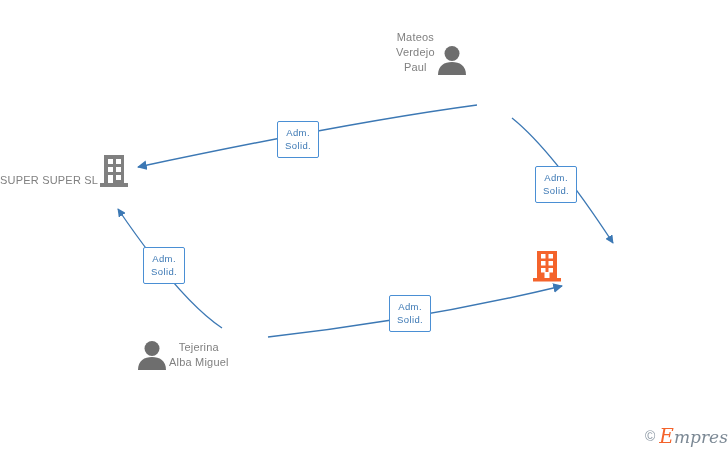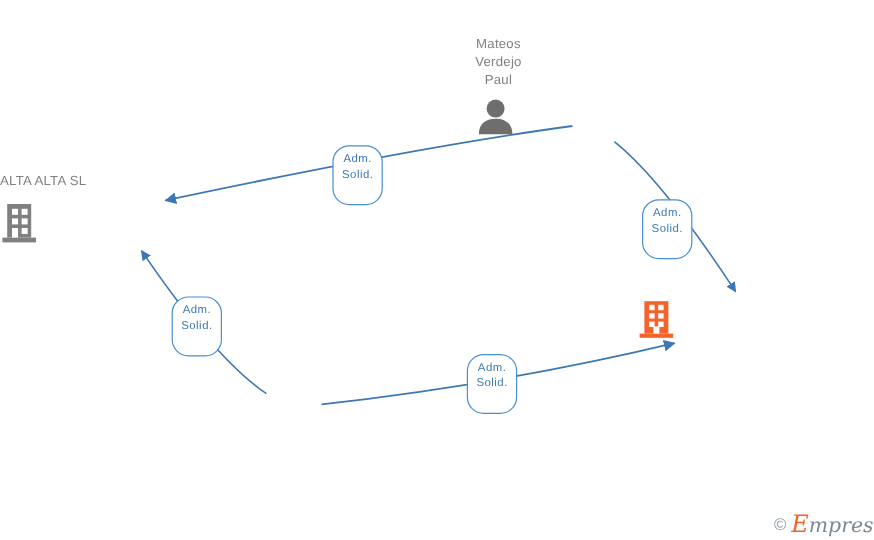--- a/index.html
+++ b/index.html
@@ -20,22 +20,22 @@
   svg.edges {
     position: absolute;
     left: 0;
     top: 0;
     width: 728px;
     height: 450px;
   }
   .node {
     position: absolute;
     display: flex;
-    flex-direction: column;
-    align-items: flex-start;
+    flex-direction: row;
+    align-items: flex-end;
     width: 200px;
   }
   .node-label {
     font-size: 11px;
     color: #808080;
     text-align: center;
     line-height: 15px;
     letter-spacing: 0.2px;
     white-space: pre-line;
   }
@@ -46,26 +46,26 @@
     line-height: 15px;
     letter-spacing: 0.1px;
   }
   .icon-wrap {
     display: block;
     line-height: 0;
   }
   .edge-label {
     position: absolute;
     border: 1px solid #4a8fd4;
-    border-radius: 14px;
+    border-radius: 2px;
     background: #ffffff;
     color: #3c78b4;
     font-size: 9.5px;
     line-height: 13px;
-    padding: 4px 7px 18px 7px;
+    padding: 4px 7px 5px 7px;
     text-align: center;
     letter-spacing: 0.4px;
     font-family: "Liberation Sans", sans-serif;
     white-space: pre-line;
     box-sizing: border-box;
   }
   .watermark {
     position: absolute;
     display: flex;
     align-items: center;
@@ -115,21 +115,21 @@
 Paul</div>
     <span class="icon-wrap" style="margin-top:7px;">
       <svg width="34" height="30" viewBox="0 0 34 30">
         <circle cx="17" cy="8.5" r="7.5" fill="#6e6e6e"></circle>
         <path d="M 3 30 C 3 20.5 9.5 17 17 17 C 24.5 17 31 20.5 31 30 Z" fill="#6e6e6e"></path>
       </svg>
     </span>
   </div>
 
   <div class="node" style="left:0px; top:144px;">
-    <div class="node-label">ALTA ALTA SL</div>
+    <div class="node-label">SUPER SUPER SL</div>
     <span class="icon-wrap" style="margin-top:10px;">
       <svg width="32" height="34" viewBox="0 0 32 34">
         <rect x="6" y="1" width="20" height="28" fill="#808080"></rect>
         <rect x="2" y="29" width="28" height="4" fill="#808080"></rect>
         <rect x="10" y="5" width="5" height="5" fill="#ffffff"></rect>
         <rect x="18" y="5" width="5" height="5" fill="#ffffff"></rect>
         <rect x="10" y="13" width="5" height="5" fill="#ffffff"></rect>
         <rect x="18" y="13" width="5" height="5" fill="#ffffff"></rect>
         <rect x="10" y="21" width="5" height="8" fill="#ffffff"></rect>
         <rect x="18" y="21" width="5" height="5" fill="#ffffff"></rect>
@@ -146,20 +146,30 @@
         <rect x="16.5" y="4" width="4.5" height="4.5" fill="#ffffff"></rect>
         <rect x="9" y="11" width="4.5" height="4.5" fill="#ffffff"></rect>
         <rect x="16.5" y="11" width="4.5" height="4.5" fill="#ffffff"></rect>
         <rect x="9" y="18" width="4.5" height="4.5" fill="#ffffff"></rect>
         <rect x="16.5" y="18" width="4.5" height="4.5" fill="#ffffff"></rect>
         <rect x="12.5" y="22" width="5" height="6" fill="#ffffff"></rect>
       </svg>
     </span>
   </div>
 
+  <div class="node" style="left:135px; top:334px;">
+    <span class="icon-wrap">
+      <svg width="34" height="30" viewBox="0 0 34 30">
+        <circle cx="17" cy="8.5" r="7.5" fill="#6e6e6e"></circle>
+        <path d="M 3 30 C 3 20.5 9.5 17 17 17 C 24.5 17 31 20.5 31 30 Z" fill="#6e6e6e"></path>
+      </svg>
+    </span>
+    <div class="node-label" style="margin-top:6px;">Tejerina
+Alba Miguel</div>
+  </div>
 
   <div class="edge-label" style="left:277px; top:121px;">Adm.
 Solid.</div>
 
   <div class="edge-label" style="left:535px; top:166px;">Adm.
 Solid.</div>
 
   <div class="edge-label" style="left:143px; top:247px;">Adm.
 Solid.</div>
 

